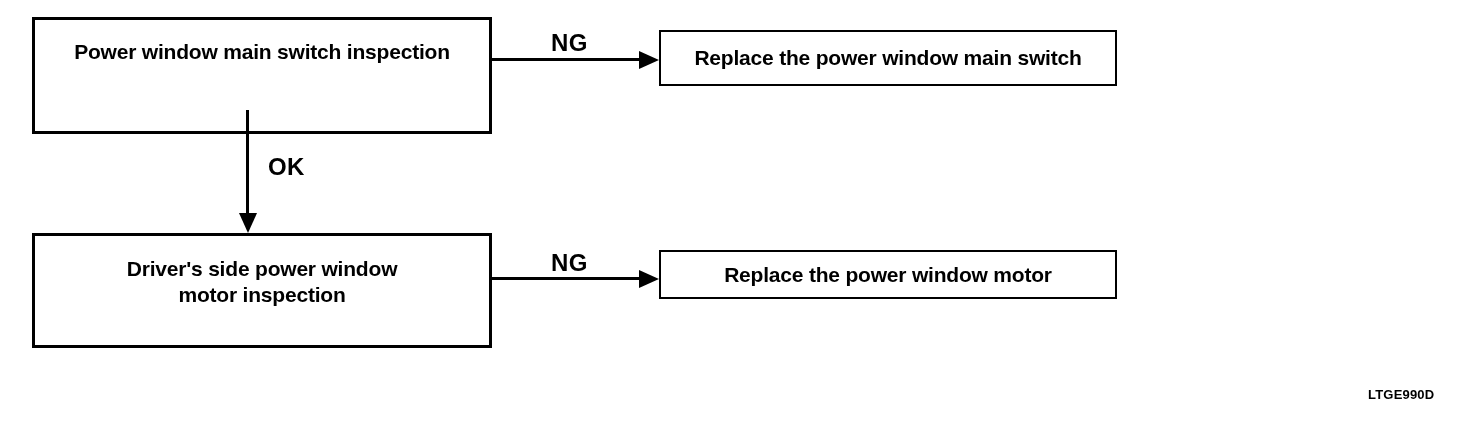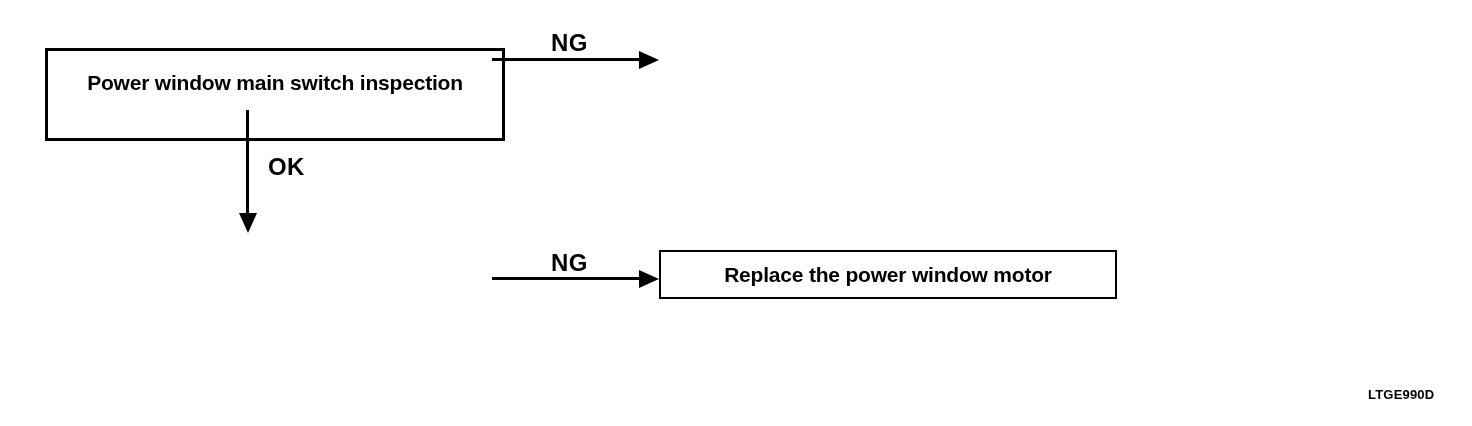--- a/index.html
+++ b/index.html
@@ -35,21 +35,21 @@
   }
   .node-label {
     font-weight: bold;
     text-align: center;
     line-height: 1.22;
     letter-spacing: -0.2px;
     white-space: pre-line;
   }
 
   
-  #node-main-switch-inspection { left: 45px;  top: 17px;  width: 460px; height: 93px; margin-top: 31px; }
+  #node-main-switch-inspection { left: 32px;  top: 17px;  width: 460px; height: 117px; }
   #node-main-switch-inspection .node-label {
     font-size: 21px;
     margin-top: 19px;
   }
 
   #node-motor-inspection { left: 32px;  top: 233px; width: 460px; height: 115px; }
   #node-motor-inspection .node-label {
     font-size: 21px;
     margin-top: 20px;
   }
@@ -121,21 +121,28 @@
 </style>
 </head>
 <body>
 
 <div id="canvas">
 
   <div class="node" id="node-main-switch-inspection">
     <span class="node-label">Power window main switch inspection</span>
   </div>
 
+  <div class="node thin" id="node-replace-main-switch">
+    <span class="node-label">Replace the power window main switch</span>
+  </div>
 
+  <div class="node" id="node-motor-inspection">
+    <span class="node-label">Driver's side power window
+motor  inspection</span>
+  </div>
 
   <div class="node thin" id="node-replace-motor">
     <span class="node-label">Replace the power window motor</span>
   </div>
 
   <div class="edge-line h-line" id="edge-ng1-line"></div>
   <div class="arrow-right" id="arrow-ng1"></div>
   <div class="edge-label" id="label-ng-1">NG</div>
 
   <div class="edge-line v-line" id="edge-ok-line"></div>

